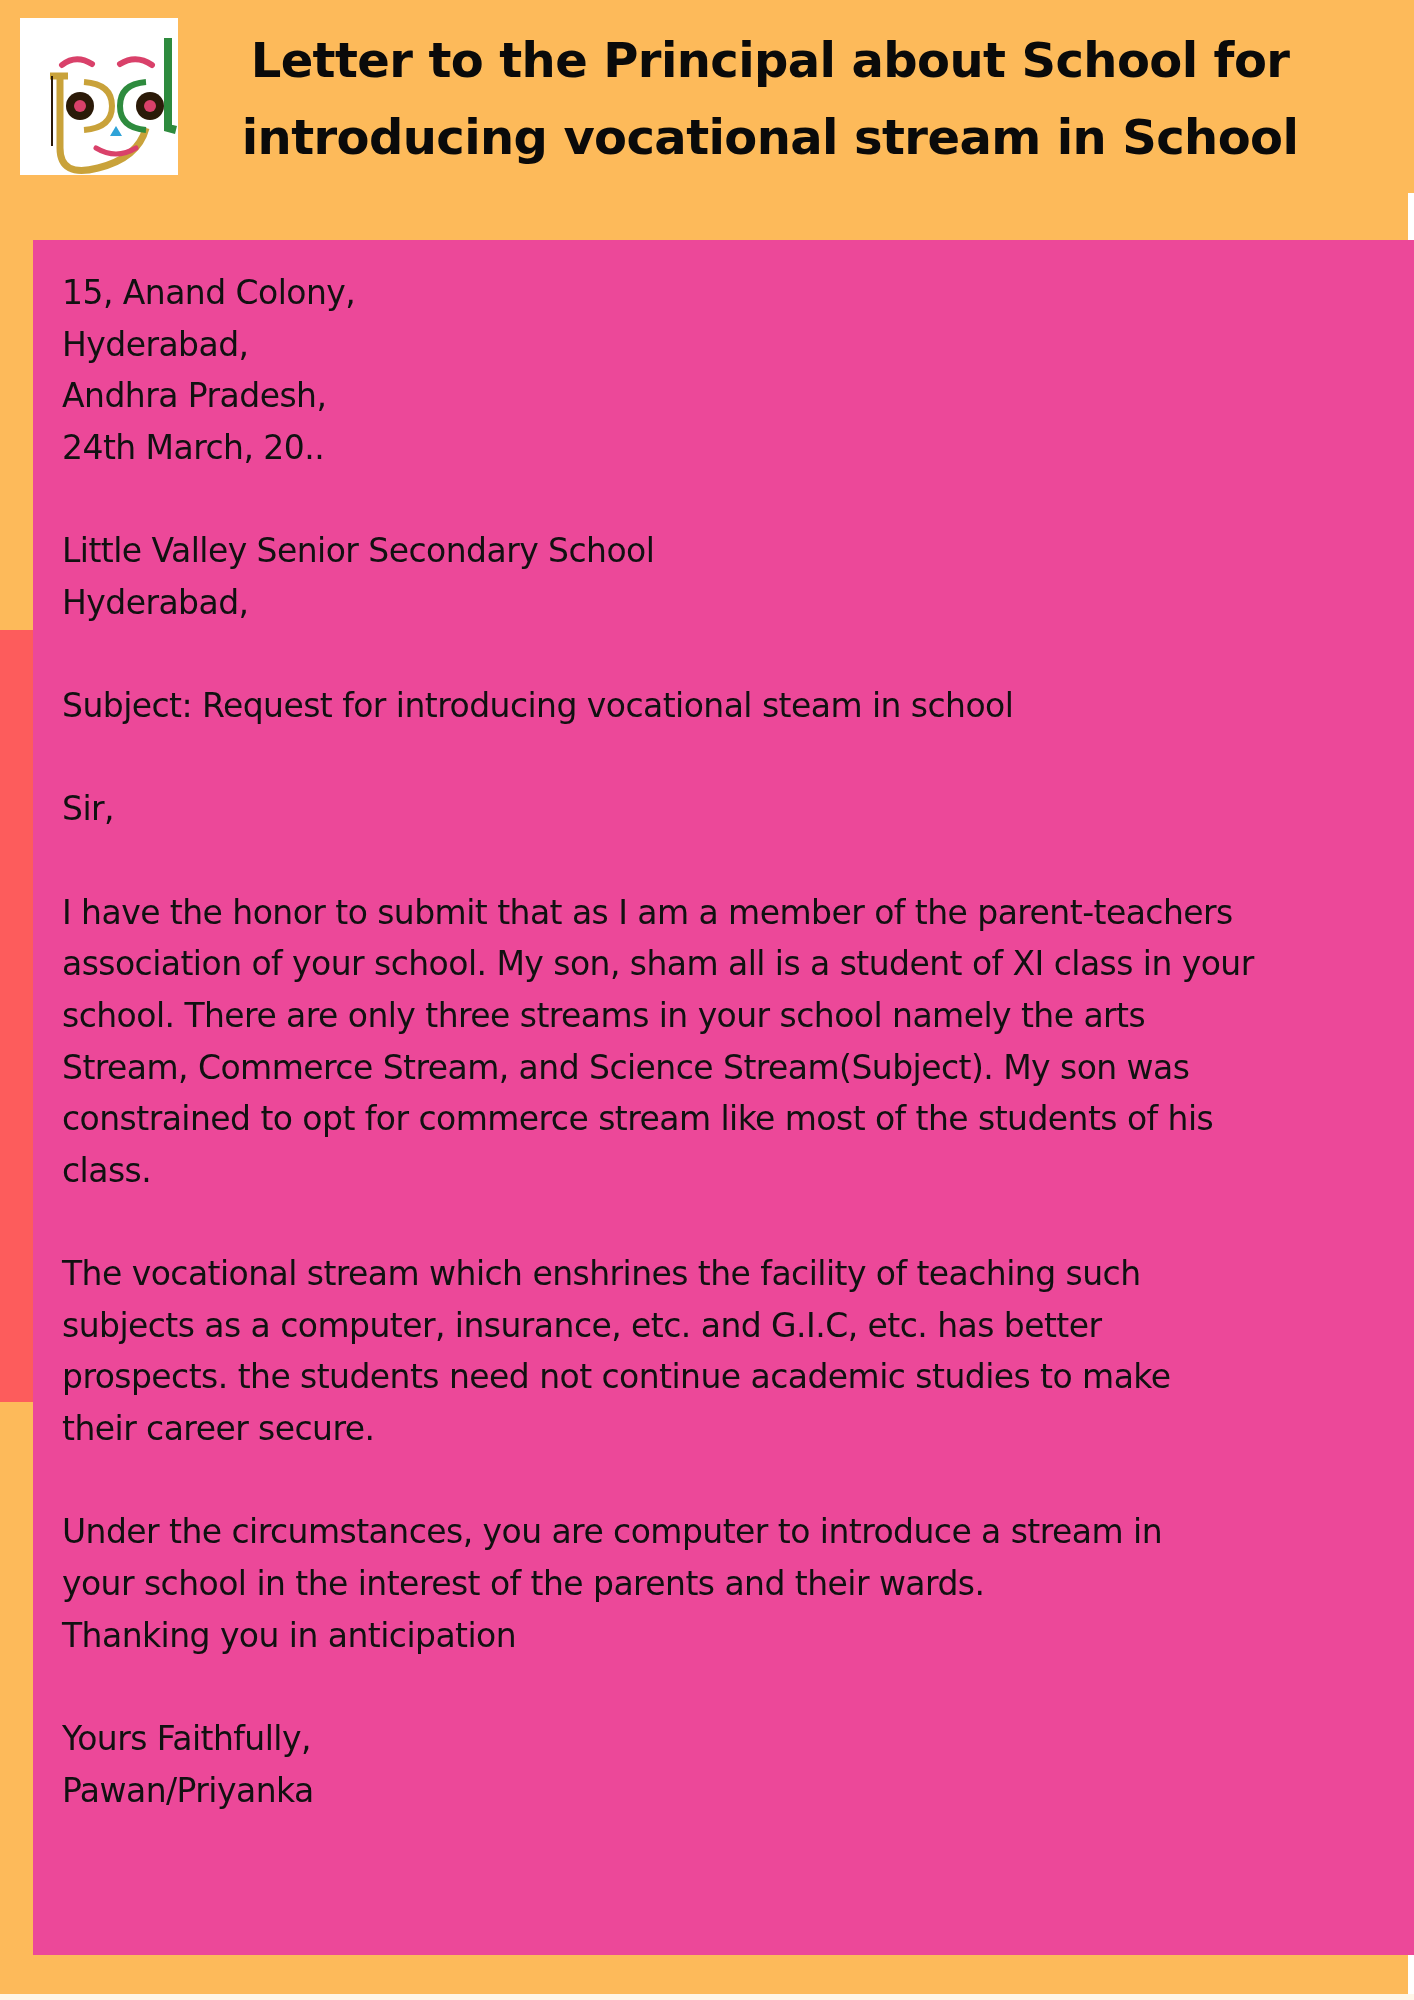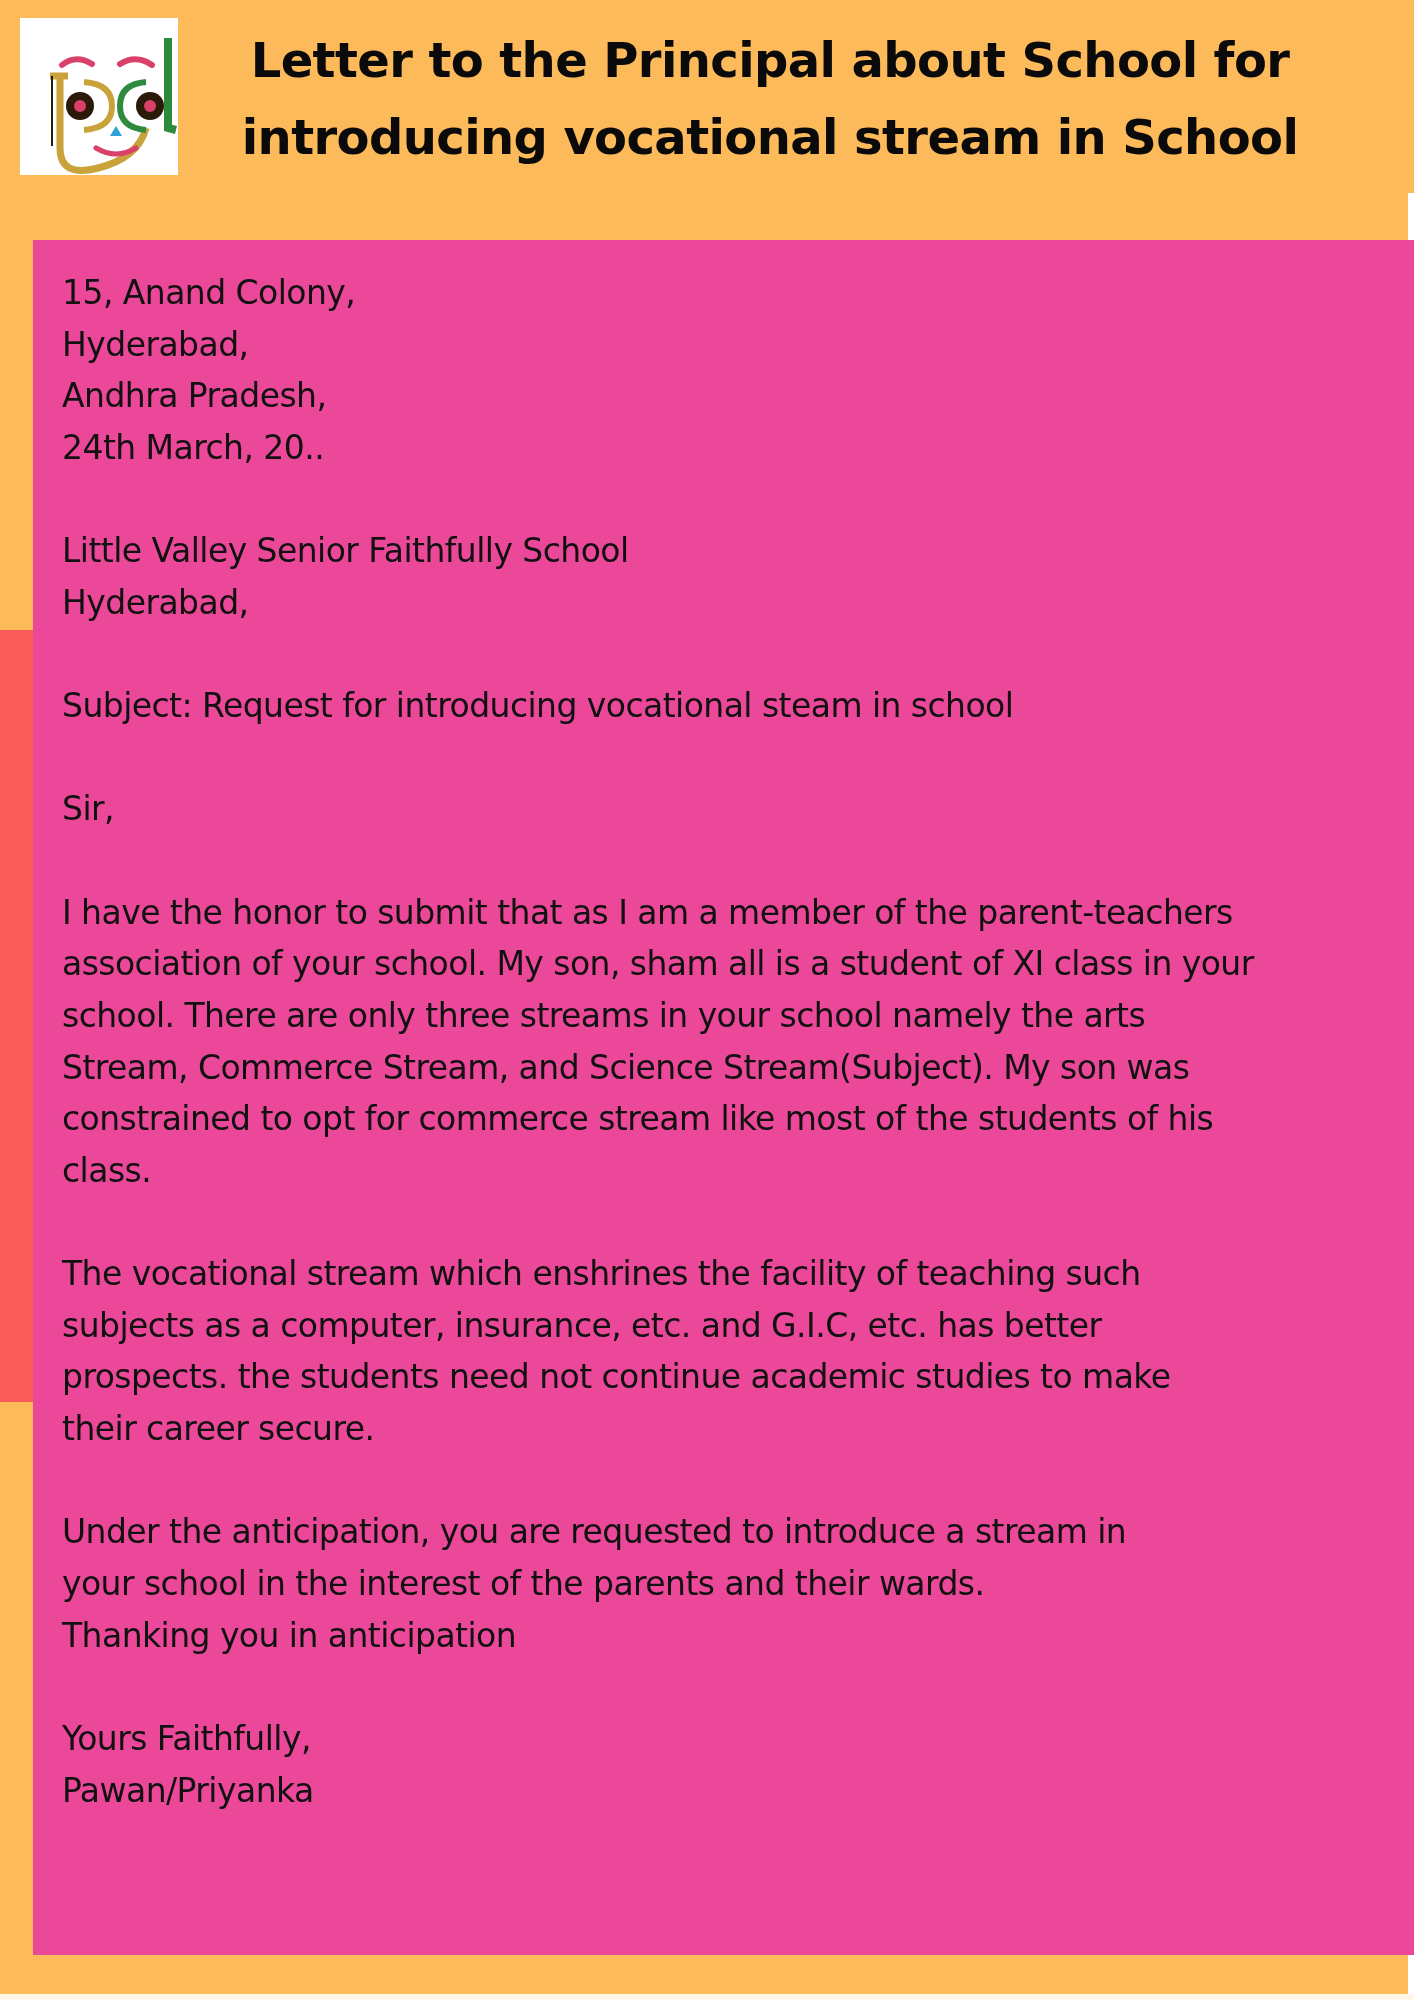--- a/index.html
+++ b/index.html
@@ -73,21 +73,21 @@
   <div>introducing vocational stream in School</div>
 </div>
 
 <div class="letter">
   <div class="body">
     <div class="line">15, Anand Colony,</div>
     <div class="line">Hyderabad,</div>
     <div class="line">Andhra Pradesh,</div>
     <div class="line">24th March, 20..</div>
     <div class="blank"></div>
-    <div class="line">Little Valley Senior Faithfully School</div>
+    <div class="line">Little Valley Senior Secondary School</div>
     <div class="line">Hyderabad,</div>
     <div class="blank"></div>
     <div class="line">Subject: Request for introducing vocational steam in school</div>
     <div class="blank"></div>
     <div class="line">Sir,</div>
     <div class="blank"></div>
 
     <div>
       <div class="line">I have the honor to submit that as I am a member of the parent-teachers</div>
       <div class="line">association of your school. My son, sham all is a student of XI class in your</div>
@@ -100,21 +100,21 @@
 
     <div>
       <div class="line">The vocational stream which enshrines the facility of teaching such</div>
       <div class="line">subjects as a computer, insurance, etc. and G.I.C, etc. has better</div>
       <div class="line">prospects. the students need not continue academic studies to make</div>
       <div class="line">their career secure.</div>
     </div>
     <div class="blank"></div>
 
     <div>
-      <div class="line">Under the anticipation, you are requested to introduce a stream in</div>
+      <div class="line">Under the circumstances, you are computer to introduce a stream in</div>
       <div class="line">your school in the interest of the parents and their wards.</div>
       <div class="line">Thanking you in anticipation</div>
     </div>
     <div class="blank"></div>
 
     <div class="line">Yours Faithfully,</div>
     <div class="line">Pawan/Priyanka</div>
   </div>
 </div>
 

